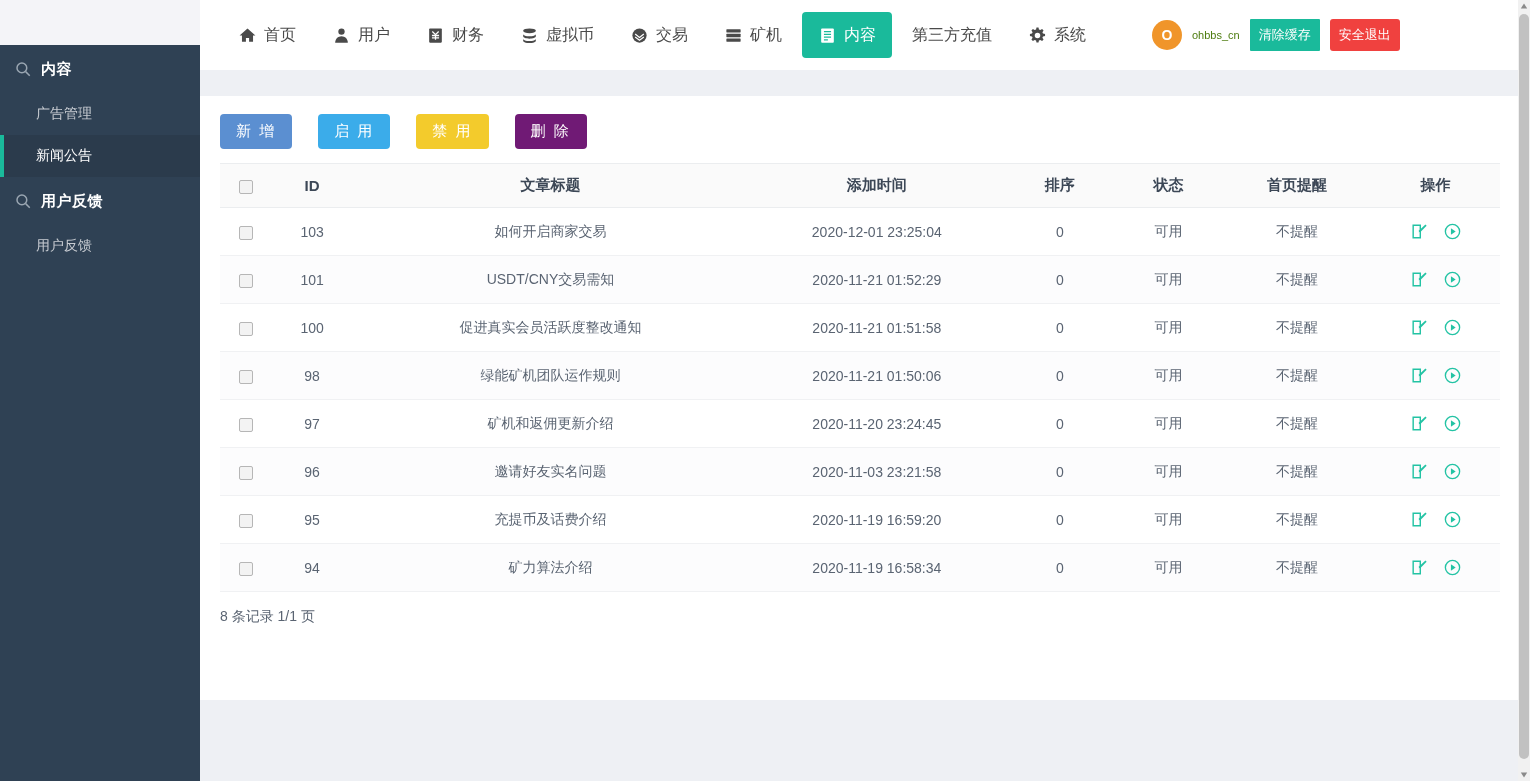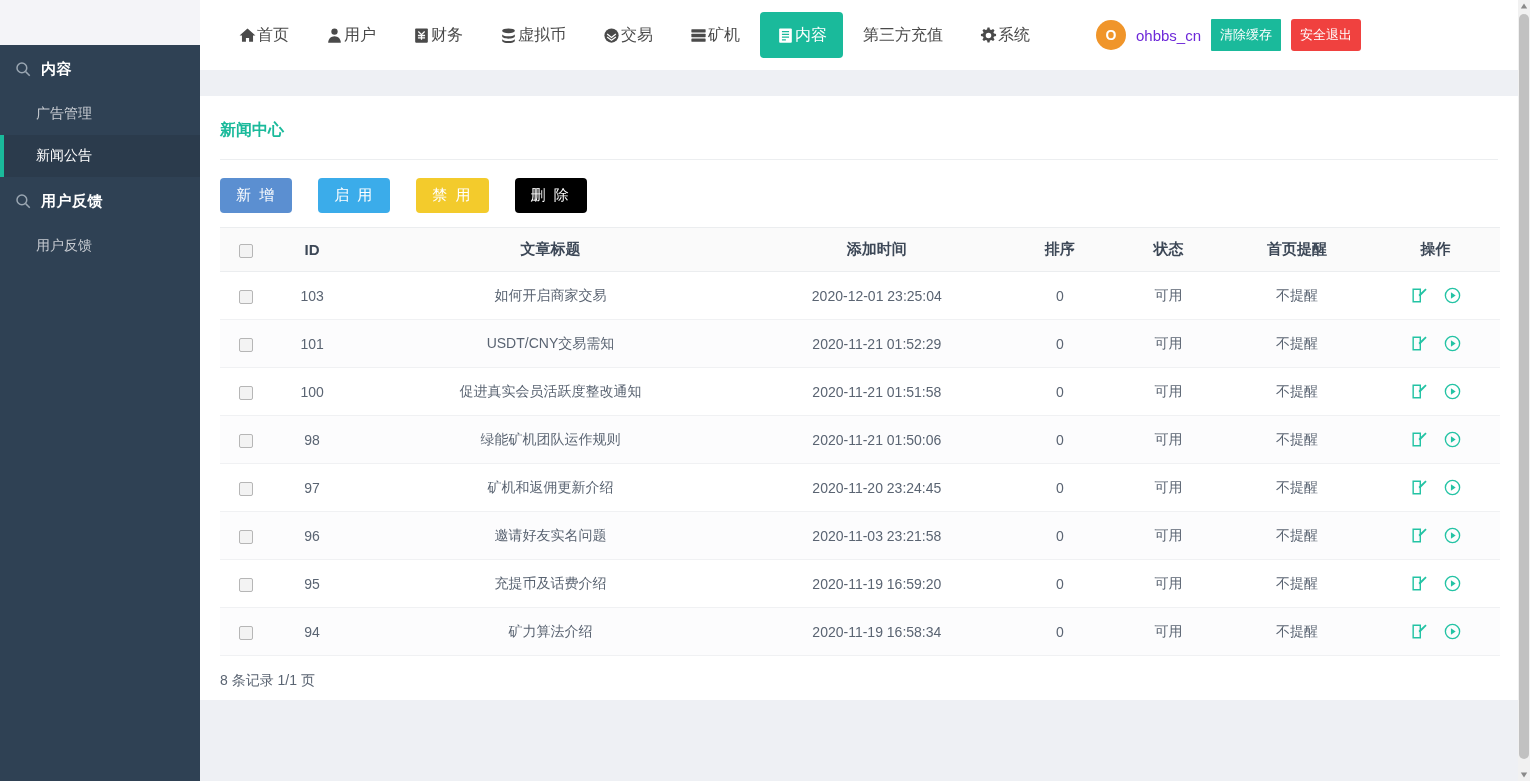--- a/index.html
+++ b/index.html
@@ -47,41 +47,41 @@
     width: 1318px; height: 70px;
     background: #ffffff;
     border-radius: 0 0 4px 4px;
     display: flex; align-items: center;
   }
   .nav {
     display: flex; align-items: center; height: 70px;
     padding-left: 22px; gap: 4px;
   }
   .nav-item {
-    display: flex; align-items: center; 
+    display: flex; align-items: center; gap: 7px;
     height: 46px; padding: 0 16px;
     color: #4a4a4a; font-size: 16px;
     border-radius: 4px;
     white-space: nowrap;
     text-align: right;
   }
   .nav-item.active { background: #1aba9b; color: #ffffff; }
   .nav-ico { width: 19px; height: 19px; display: block; flex: 0 0 19px; }
 
   .user-zone {
     display: flex; align-items: center; gap: 10px;
     margin-left: 50px;
   }
   .avatar {
     width: 30px; height: 30px; border-radius: 50%;
     background: #f0952a; color: #fff;
     display: flex; align-items: center; justify-content: center;
     font-size: 14px; font-weight: bold;
   }
-  .username { color: #6d28d9; font-size: 15px; }
+  .username { color: #4d7c0f; font-size: 11px; }
   .btn-cache {
     background: #1aba9b; color: #fff; font-size: 13px;
     padding: 7px 9px; border-radius: 1px; border: none;
     white-space: nowrap;
   }
   .btn-logout {
     background: #f0413f; color: #fff; font-size: 13px;
     padding: 7px 9px; border-radius: 3px; border: none;
     white-space: nowrap;
   }
@@ -289,29 +289,26 @@
       <div class="avatar">O</div>
       <div class="username">ohbbs_cn</div>
       <button class="btn-cache">清除缓存</button>
       <button class="btn-logout">安全退出</button>
     </div>
   </div>
 
   <div class="content-bg"></div>
 
   <div class="card">
-    <div class="title-wrap">
-      <div class="card-title">新闻中心</div>
-    </div>
 
     <div class="btnbar" id="action-buttons">
         <button class="abtn" style="background: rgb(91, 143, 209);">新 增</button>
         <button class="abtn" style="background: rgb(59, 172, 234);">启 用</button>
         <button class="abtn" style="background: rgb(243, 203, 44);">禁 用</button>
-        <button class="abtn" style="background: #000000;">删 除</button>
+        <button class="abtn" style="background: #701a75;">删 除</button>
       </div>
 
     <table class="grid">
       <thead>
         <tr id="head-row">
             <th class="col-chk"><span class="chk"></span></th>
             <th class="col-id">ID</th>
             <th class="col-title">文章标题</th>
             <th class="col-time">添加时间</th>
             <th class="col-sort">排序</th>

